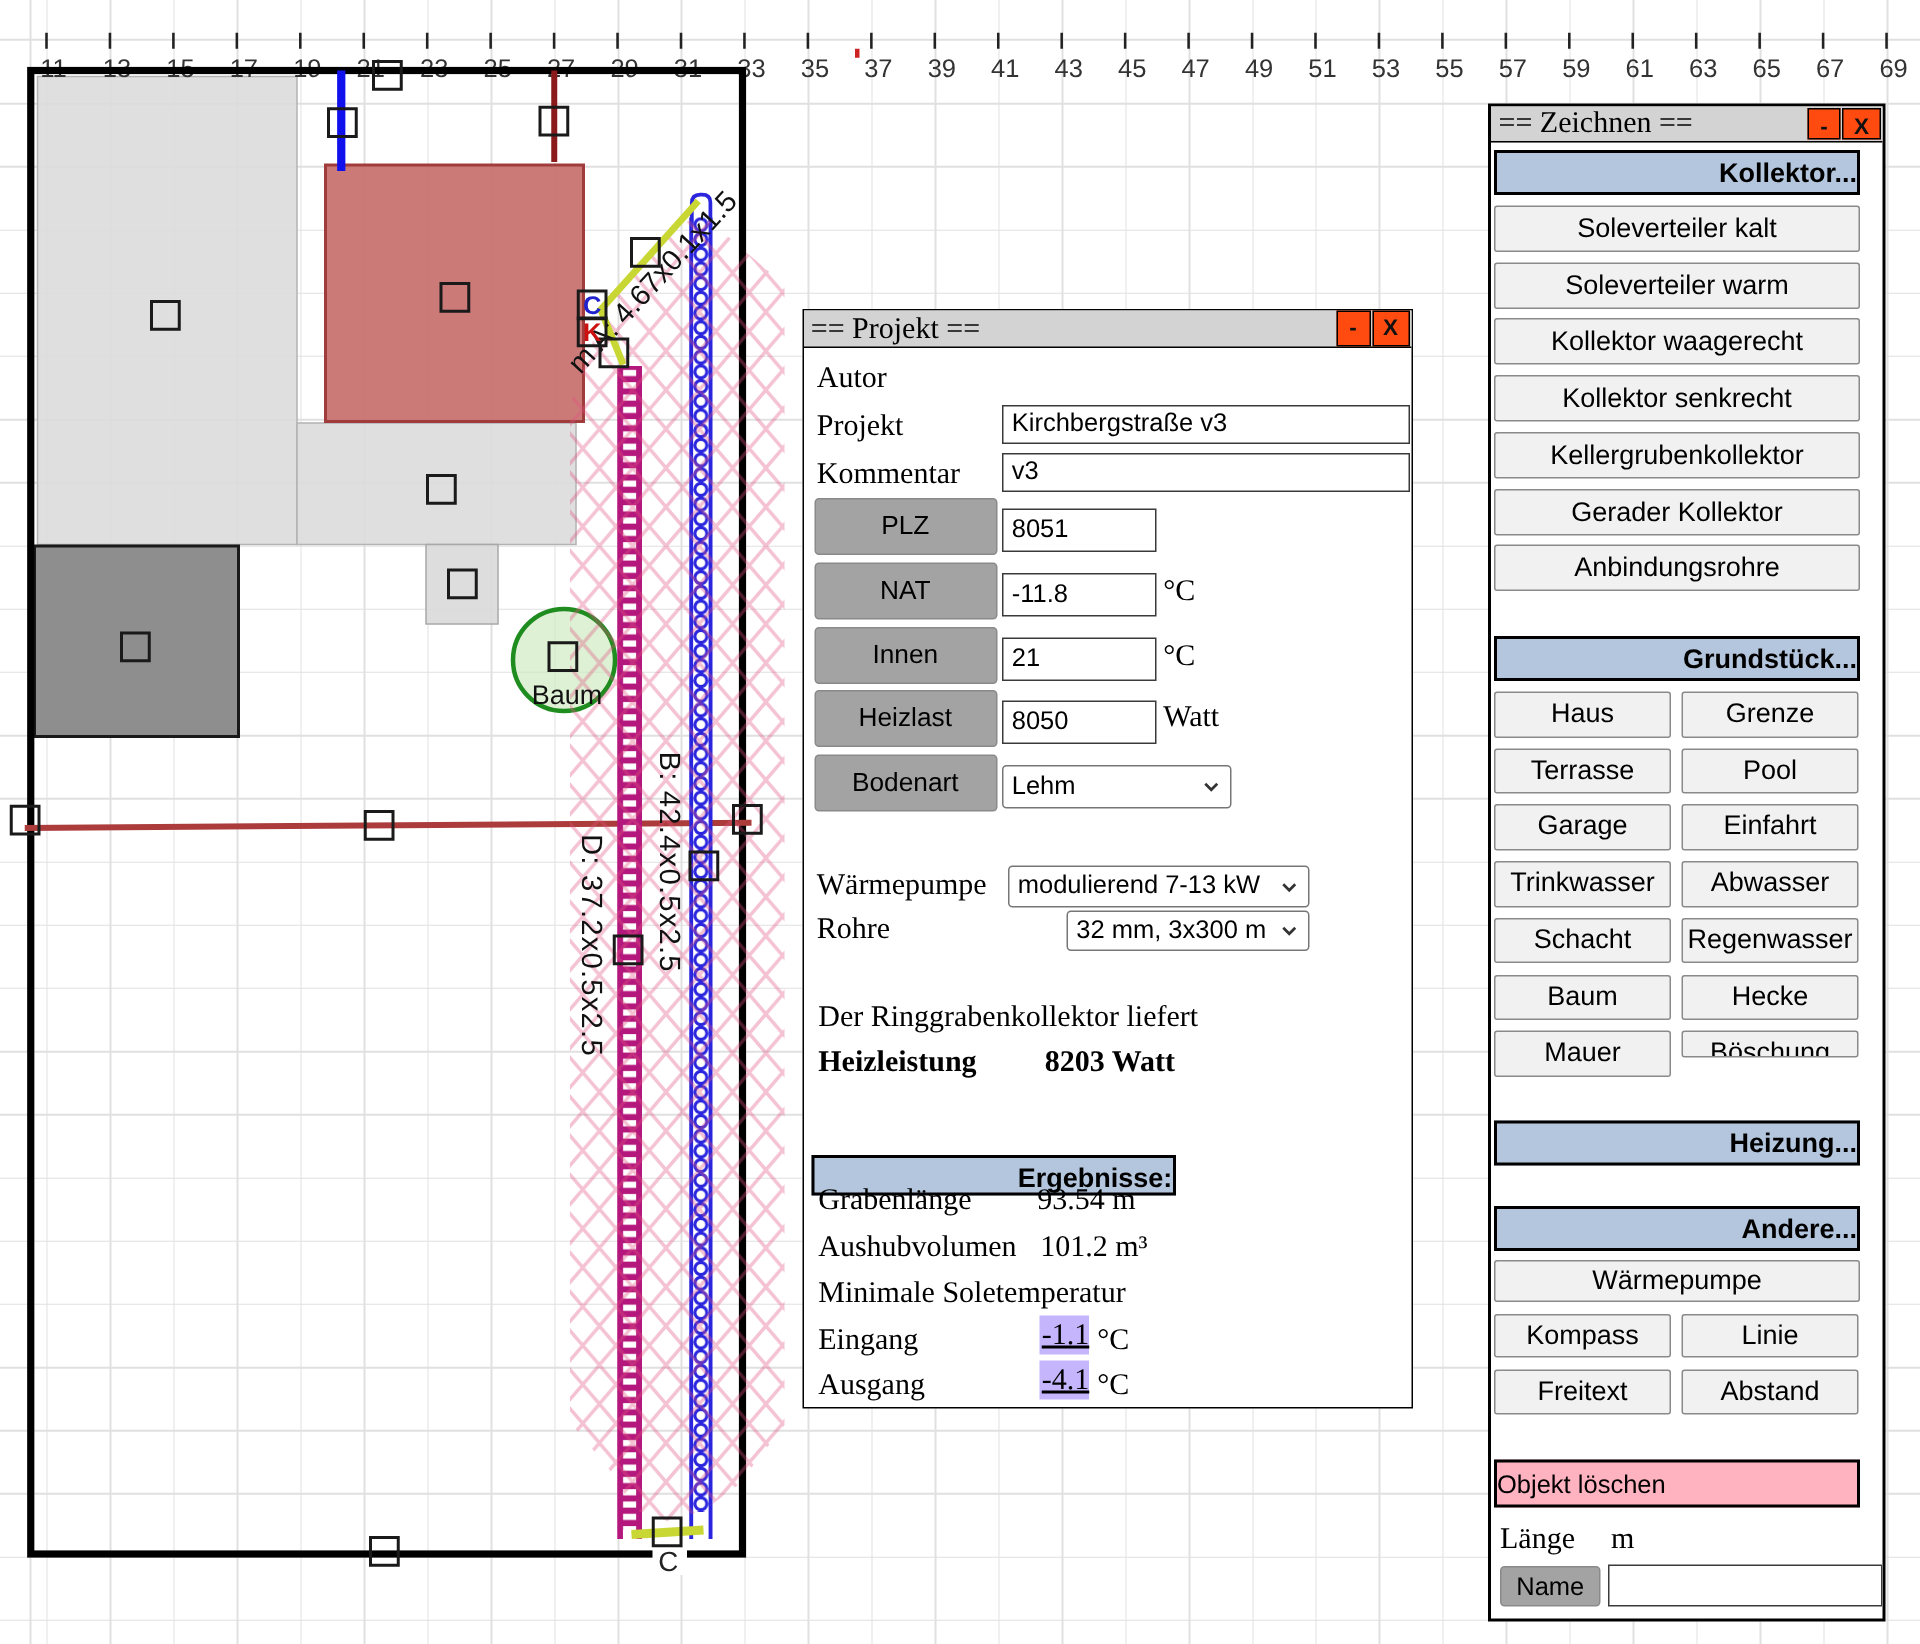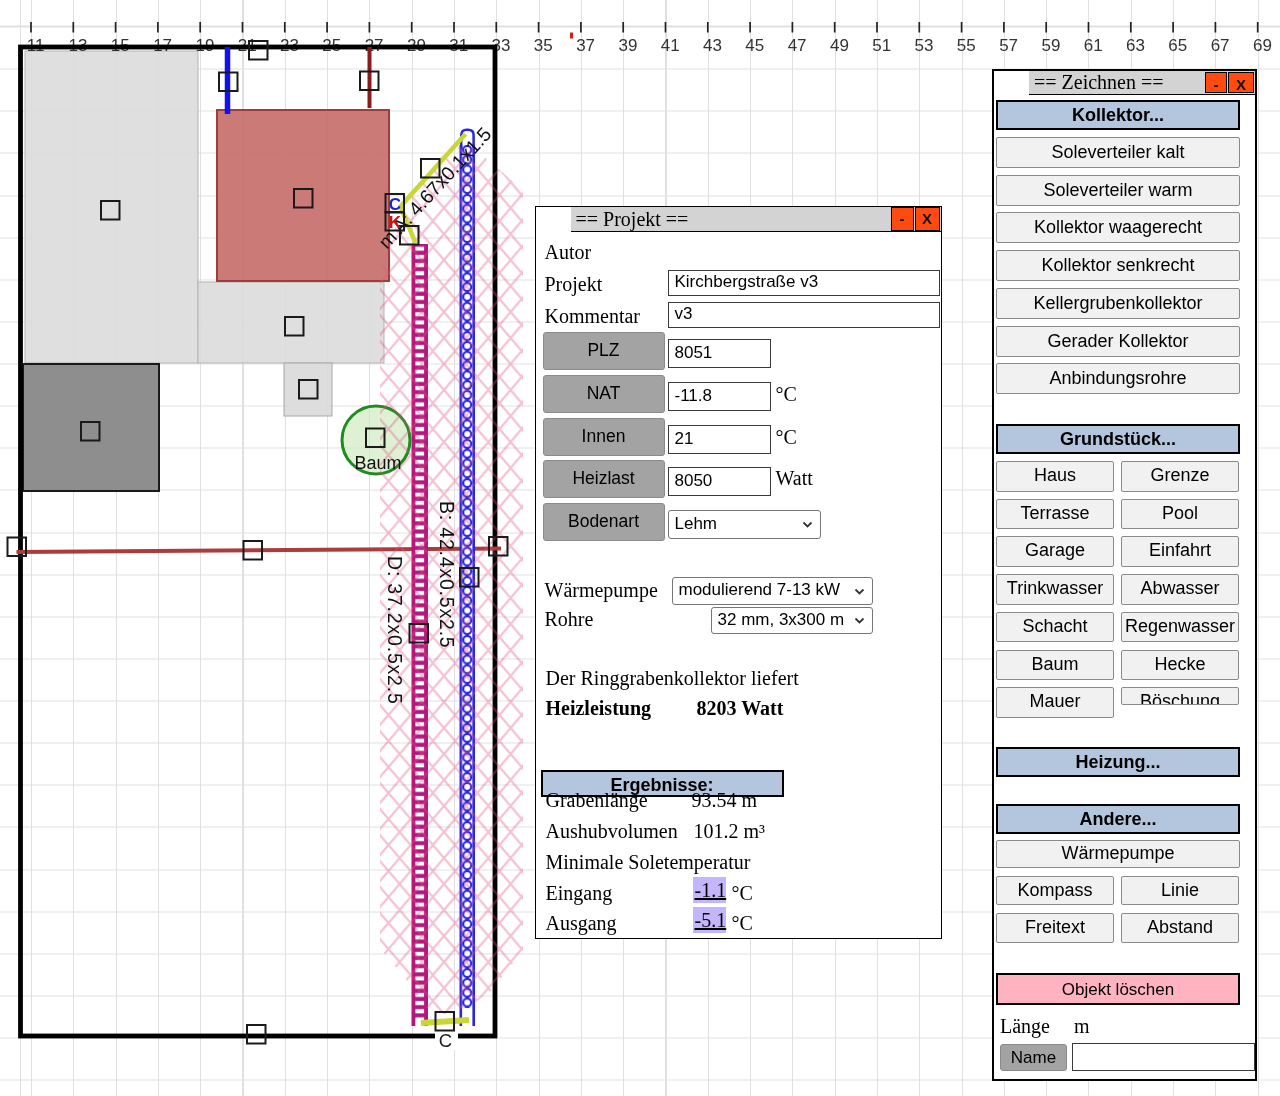--- a/index.html
+++ b/index.html
@@ -10,36 +10,36 @@
     repeating-linear-gradient(to bottom, #e0e0e0 0 1px, transparent 1px 42.13px);
   background-position: 31px 26.5px;
   font-family:"Liberation Serif", serif;
   position:relative;
 }
 #dlg { position:absolute; left:534.5px; top:206px; width:407px; height:733px;
   background:#fff; border:1.5px solid #000; }
 #pnl { position:absolute; left:992px; top:69px; width:265px; height:1012px;
   background:#fff; border:2px solid #000; }
 .tbar { position:relative; background:#d3d3d3; border-bottom:1.5px solid #000;
-  font-size:20px; padding-left:5px; font-family:"Liberation Serif", serif;margin-left:35px; }
+  font-size:20px; padding-left:5px; font-family:"Liberation Serif", serif; }
 .wmin,.wx { position:absolute; background:#ff4a10; border:1px solid #000;
   text-align:center; font-family:"Liberation Sans",sans-serif; font-weight:bold;
   font-size:15px; color:#111; }
 .inp { position:absolute; background:#fff; border:1.5px solid #3a3a3a;
   font-family:"Liberation Sans",sans-serif; font-size:17px; padding-left:6px;
   white-space:nowrap; overflow:hidden; }
 .gbtn { position:absolute; background:#a3a3a3; border:1.5px solid #8a8a8a; border-radius:3px;
   font-family:"Liberation Sans",sans-serif; text-align:center; }
 .pbtn { position:absolute; background:#f1f1f1; border:1.5px solid #8a8a8a; border-radius:2px;
   font-family:"Liberation Sans",sans-serif; font-size:18px; text-align:center;
   white-space:nowrap; overflow:hidden; }
 .bhdr { position:absolute; background:#b4c6dd; border:2px solid #000;
-  font-family:"Liberation Sans",sans-serif; font-size:18px; font-weight:bold; text-align:center; }
+  font-family:"Liberation Sans",sans-serif; font-size:18px; font-weight:bold; text-align:right; }
 .pink { position:absolute; background:#ffb3c1; border:2px solid #000;
-  font-family:"Liberation Sans",sans-serif; font-size:17px; text-align:center; }
+  font-family:"Liberation Sans",sans-serif; font-size:17px; text-align:left; }
 .grn { position:absolute; background:#c4b5fd; font-size:20px; padding-left:2px;text-decoration:underline; }
 </style></head>
 <body>
 <svg width="1280" height="1096" viewBox="0 0 1280 1096" style="position:absolute;left:0;top:0">
 <defs>
 <pattern id="hp" width="22.2" height="26" patternUnits="userSpaceOnUse">
 <path d="M-2 -2.3 L24.2 28.3 M24.2 -2.3 L-2 28.3" stroke="#e0507f" stroke-width="2.3" stroke-opacity="0.35" fill="none"></path>
 </pattern>
 <pattern id="pd" x="411.5" y="244" width="16.5" height="8.2" patternUnits="userSpaceOnUse">
 <rect width="16.5" height="8.2" fill="#b5187d"></rect>
@@ -171,21 +171,21 @@
 <div class="bhdr" style="left:5px;top:563px;width:243px;height:27px;line-height:26px">Ergebnisse:</div>
 <div style="position:absolute;left:10px;top:582px;font-size:20px;white-space:nowrap">Grabenlänge</div>
 <div style="position:absolute;left:156px;top:582px;font-size:20px;white-space:nowrap">93.54 m</div>
 <div style="position:absolute;left:10px;top:613px;font-size:20px;white-space:nowrap">Aushubvolumen</div>
 <div style="position:absolute;left:158px;top:613px;font-size:20px;white-space:nowrap">101.2 m³</div>
 <div style="position:absolute;left:10px;top:644px;font-size:20px;white-space:nowrap">Minimale Soletemperatur</div>
 <div style="position:absolute;left:10px;top:675px;font-size:20px;white-space:nowrap">Eingang</div>
 <div class="grn" style="left:157px;top:670px;width:33px;height:26px;line-height:26px">-1.1</div>
 <div style="position:absolute;left:196px;top:675px;font-size:20px;white-space:nowrap">°C</div>
 <div style="position:absolute;left:10px;top:705px;font-size:20px;white-space:nowrap">Ausgang</div>
-<div class="grn" style="left:157px;top:700px;width:33px;height:26px;line-height:26px">-5.1</div>
+<div class="grn" style="left:157px;top:700px;width:33px;height:26px;line-height:26px">-4.1</div>
 <div style="position:absolute;left:196px;top:705px;font-size:20px;white-space:nowrap">°C</div>
 </div>
 <div id="pnl">
 <div class="tbar" style="height:23.5px;line-height:23px">== Zeichnen ==<div class="wmin" style="right:28px;top:0.5px;width:22px;height:21px">-</div><div class="wx" style="right:1px;top:0.5px;width:26px;height:21px">X</div></div>
 <div class="bhdr" style="left:2px;top:29px;width:244px;height:30px;line-height:27px">Kollektor...</div>
 <div class="pbtn" style="left:2px;top:66.0px;width:244px;height:31px;line-height:28px">Soleverteiler kalt</div>
 <div class="pbtn" style="left:2px;top:103.7px;width:244px;height:31px;line-height:28px">Soleverteiler warm</div>
 <div class="pbtn" style="left:2px;top:141.4px;width:244px;height:31px;line-height:28px">Kollektor waagerecht</div>
 <div class="pbtn" style="left:2px;top:179.10000000000002px;width:244px;height:31px;line-height:28px">Kollektor senkrecht</div>
 <div class="pbtn" style="left:2px;top:216.8px;width:244px;height:31px;line-height:28px">Kellergrubenkollektor</div>

